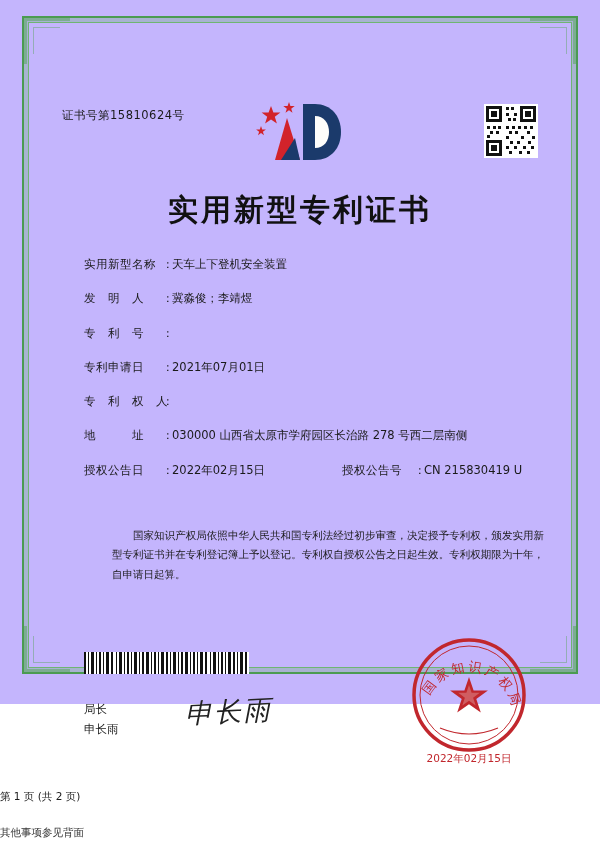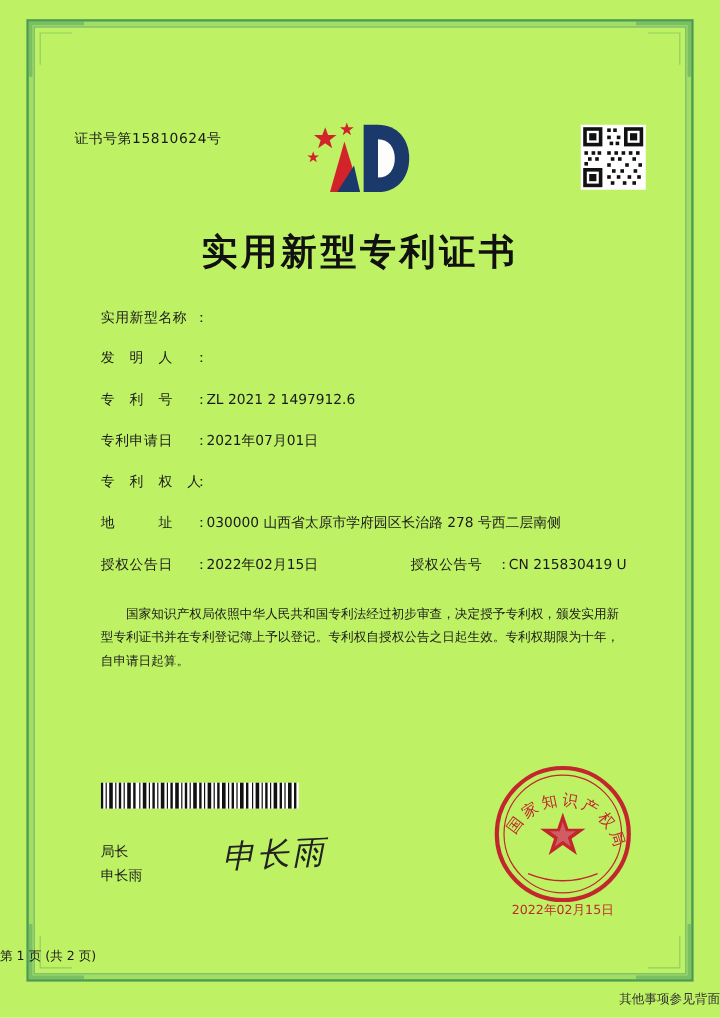--- a/index.html
+++ b/index.html
@@ -4,22 +4,22 @@
 <style>
   html,body{margin:0;padding:0;}
   body{
     width:600px;height:848px;
     background:#ffffff;
     font-family:"DejaVu Sans","Liberation Sans",sans-serif;
     overflow:hidden;
   }
   .page{
     position:relative;
-    width:600px;height:848px;
-    background:#bef264;
+    width:600px;height:704px;
+    background:#c4b5fd;
     box-sizing:border-box;
   }
   
   .frame-outer{
     position:absolute;
     left:22px;top:16px;right:22px;bottom:30px;
     border:2px solid #4b9b52;
     box-sizing:border-box;
   }
   .frame-inner{
@@ -86,21 +86,21 @@
   .field-sep{width:10px;flex:none;}
   .field-value{flex:1;}
   .field-row.two-col .field-value{flex:none;width:170px;}
   .field-row.two-col .field-label2{width:72px;flex:none;letter-spacing:0.5px;}
   .field-row.two-col .field-value2{flex:1;}
 
   .para{
     position:absolute;left:84px;width:432px;
     font-size:10.5px;line-height:1.85;color:#1a1a1a;text-align:justify;
   }
-  .para.p1{top:503px;}
+  .para.p1{top:526px;margin-left:28px;}
   .para.p2{top:562px;}
   .indent{display:inline-block;width:21px;}
 
   .barcode{
     position:absolute;left:84px;top:652px;
     height:22px;width:165px;
   }
   .seal{
     position:absolute;right:72px;top:636px;
     width:118px;height:118px;
@@ -120,21 +120,21 @@
     font-size:27px;color:#222;
     font-style:italic;letter-spacing:2px;
     transform:rotate(-3deg);
   }
   .page-no{
     position:absolute;left:0;right:0;top:790px;
     text-align:left;font-size:10.5px;color:#1a1a1a;
   }
   .footnote{
     position:absolute;left:0;right:0;top:826px;
-    text-align:right;font-size:10.5px;color:#333;
+    text-align:left;font-size:10.5px;color:#333;
   }
 </style>
 </head>
 <body>
 
 <div class="page">
 
   <div class="frame-outer"></div>
   <div class="frame-pattern"></div>
   <div class="frame-inner"></div>
@@ -207,31 +207,32 @@
     </svg>
   </div>
 
   <div class="title">实用新型专利证书</div>
 
   <div class="fields">
 
     <div class="field-row">
       <span class="field-label">实用新型名称</span>
       <span class="field-sep">：</span>
+      <span class="field-value">天车上下登机安全装置</span>
     </div>
 
     <div class="field-row">
       <span class="field-label">发　明　人</span>
       <span class="field-sep">：</span>
+      <span class="field-value">冀淼俊；李靖煜</span>
     </div>
 
     <div class="field-row">
       <span class="field-label">专　利　号</span>
       <span class="field-sep">：</span>
-      <span class="field-value">ZL 2021 2 1497912.6</span>
     </div>
 
     <div class="field-row">
       <span class="field-label">专利申请日</span>
       <span class="field-sep">：</span>
       <span class="field-value">2021年07月01日</span>
     </div>
 
     <div class="field-row">
       <span class="field-label">专　利　权　人</span>

